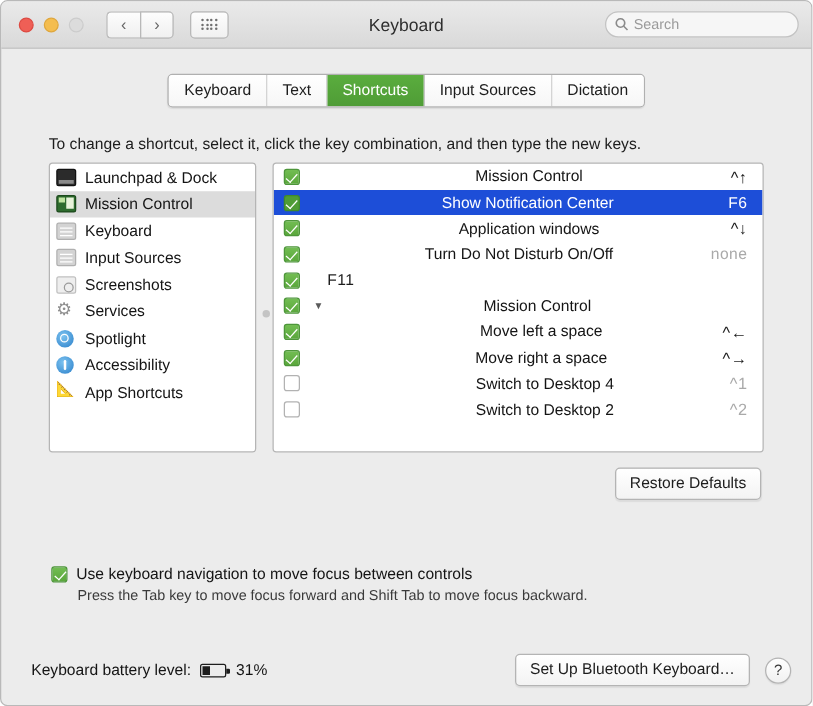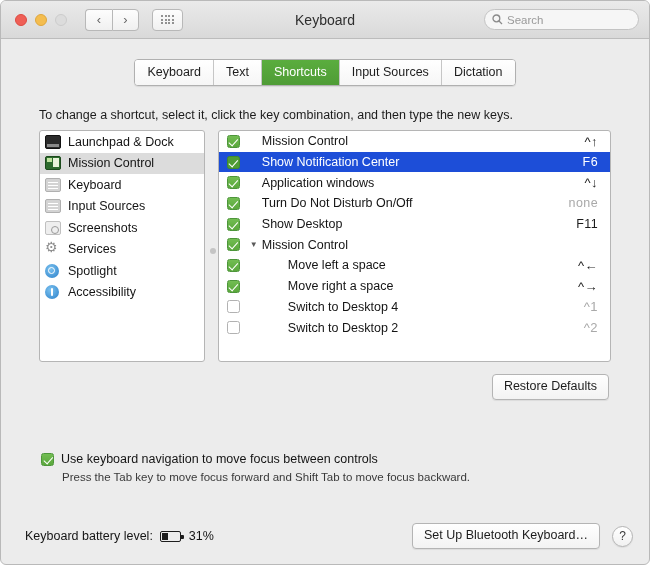--- a/index.html
+++ b/index.html
@@ -113,20 +113,21 @@
     font-size: 12.5px;
     color: #1c1c1c;
   }
 
   
   #panels {
     display: flex;
     margin: 0 38px;
     gap: 0;
     position: relative;
+    text-align: center;
   }
   .panel {
     background: #fff;
     border: 1px solid #b5b5b5;
     border-radius: 3px;
     height: 232px;
     overflow: hidden;
   }
   #sidebar-panel { width: 167px; }
   #list-panel { width: 396px; margin-left: 13px; }
@@ -379,20 +380,24 @@
         <span>Services</span>
       </div>
       <div class="side-row">
         <span class="side-ico ico-spotlight"></span>
         <span>Spotlight</span>
       </div>
       <div class="side-row">
         <span class="side-ico ico-access"></span>
         <span>Accessibility</span>
       </div>
+      <div class="side-row">
+        <span class="side-ico ico-appshort"></span>
+        <span>App Shortcuts</span>
+      </div>
     </div>
 
     <span class="splitter-dot"></span>
 
     <div class="panel" id="list-panel">
 
       <div class="list-row">
         <span class="cb on"></span>
         <span class="disclosure"></span>
         <span class="lbl">Mission Control</span>
@@ -416,21 +421,20 @@
       <div class="list-row">
         <span class="cb on"></span>
         <span class="disclosure"></span>
         <span class="lbl">Turn Do Not Disturb On/Off</span>
         <span class="key dim">none</span>
       </div>
 
       <div class="list-row">
         <span class="cb on"></span>
         <span class="disclosure"></span>
-        <span class="lbl">Show Desktop</span>
         <span class="key">F11</span>
       </div>
 
       <div class="list-row">
         <span class="cb on"></span>
         <span class="disclosure">▼</span>
         <span class="lbl">Mission Control</span>
         <span class="key"></span>
       </div>
 

